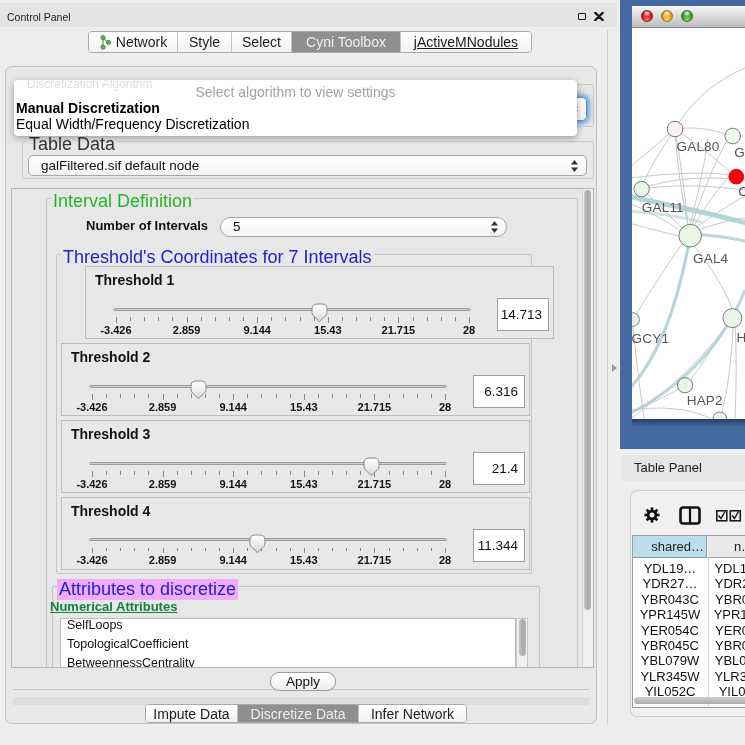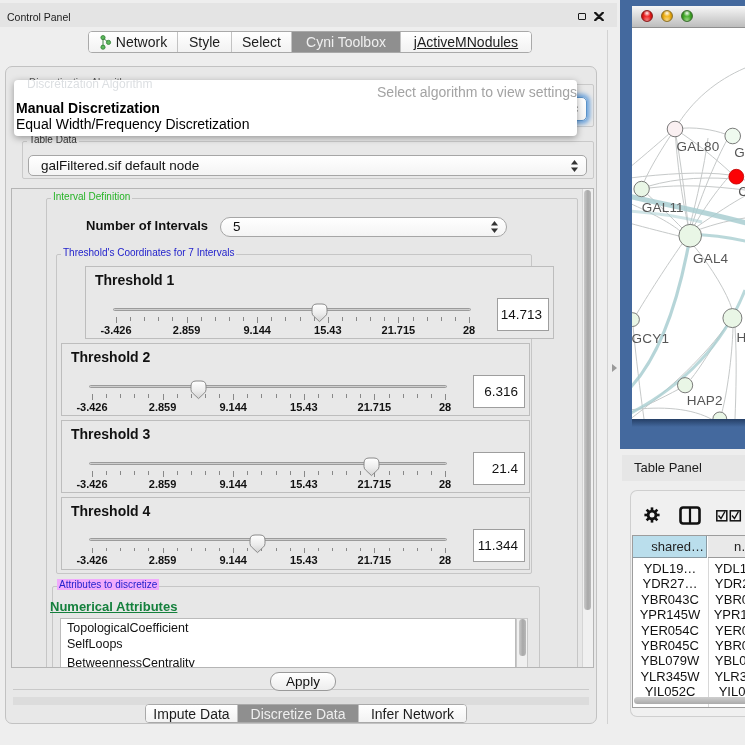--- a/index.html
+++ b/index.html
@@ -16,21 +16,21 @@
 .seg .s { font-size:14px; color:#1c1c1c; display:flex; align-items:center; justify-content:center;
           border-right:1px solid #c3c3c3; background:linear-gradient(#ffffff,#f2f2f2); white-space:nowrap; }
 .seg .s:last-child { border-right:none; }
 .seg .sel { background:#8f8f8f; color:#efefef; }
 #toptabs { left:88px; top:31px; height:22px; }
 
 #mainpanel { left:5px; top:66px; width:592px; height:658px; background:#e8e8e8;
              border:1px solid #c2c2c2; border-radius:7px; }
 
 .group { position:absolute; border:1px solid #c9c9c9; border-radius:2px; }
-.gtitle { position:absolute; top:-8px; left:4px; padding:0 2px; font-size:10px; background:#e8e8e8;text-align:right; }
+.gtitle { position:absolute; top:-8px; left:4px; padding:0 2px; font-size:18px; background:#e8e8e8;text-align:right; }
 
 .combo { position:absolute; background:linear-gradient(#ffffff,#f4f4f4); border:1px solid #a6a6a6;
          border-radius:5px; font-size:13.5px; color:#111; }
 .combo .ar { position:absolute; right:7px; top:50%; transform:translateY(-50%); width:9px; }
 .combo .ar svg { display:block; }
 
 #scrollpane { left:5px; top:121px; width:583px; height:480px; border:1px solid #b5b5b5; background:#e7e7e7; overflow:hidden; }
 .vsb-track { position:absolute; background:#f0f0f0; border-left:1px solid #d5d5d5; }
 .vsb-thumb { position:absolute; background:linear-gradient(90deg,#c9c9c9,#a8a8a8 55%,#b8b8b8); border-radius:4px; }
 
@@ -49,21 +49,21 @@
 #apply { left:264px; top:605px; width:66px; height:19px; background:linear-gradient(#ffffff,#ededed);
          border:1px solid #9a9a9a; border-radius:9px; font-size:13.5px; color:#111; text-align:center; line-height:17px; }
 
 #bottabs { left:145px; top:704px; height:19px; }
 #vdivider { left:607px; top:30px; width:1px; height:694px; background:#d2d2d2; }
 #splitarrow { left:612px; top:364px; width:0; height:0; border-left:5px solid #9a9a9a;
               border-top:4px solid transparent; border-bottom:4px solid transparent; }
 
 #popup { left:14px; top:80px; width:563px; height:56px; background:#ffffff; border-radius:4px; overflow:hidden;
          box-shadow:0 2px 7px rgba(0,0,0,0.35); }
-#popup .r1 { position:absolute; left:0; right:0; top:4px; text-align:right; font-size:14px; color:#a3a3a3; }
+#popup .r1 { position:absolute; left:0; right:0; top:4px; text-align:center; font-size:14px; color:#a3a3a3; }
 #popup .r2 { position:absolute; left:2px; top:20px; font-size:14px; font-weight:bold; color:#000; }
 #popup .r3 { position:absolute; left:2px; top:36px; font-size:14px; color:#000; }
 
 #netwin { left:620px; top:0; width:125px; height:449px; background:#44699e; }
 #nettitle { position:absolute; left:12px; top:6px; width:113px; height:22px;
             background:linear-gradient(#f7f7f7,#bdbdbd); border-bottom:1px solid #8f8f8f; }
 .light { position:absolute; top:10px; width:12px; height:12px; border-radius:50%; }
 #netcanvas { position:absolute; left:12px; top:28px; width:113px; height:391px; background:#fff; overflow:hidden; }
 #netshadow { position:absolute; left:12px; top:419px; width:113px; height:8px;
              background:linear-gradient(#253f66,#44699e); }
@@ -338,22 +338,22 @@
     <path d="M1,6 Q1,1 6,1 L11,1 Q16,1 16,6 L16,9.5 Q16,12 13.8,13.6 L8.5,18.6 L3.2,13.6 Q1,12 1,9.5 Z" fill="url(#tg4)" stroke="#8a8a8a" stroke-width="1"></path>
   </svg>
   <div class="vbox">11.344</div>
 </div>
 
     <div class="group" style="left:40px; top:397px; width:488px; height:95px; border-color:#c6c6c6;">
       <div class="gtitle" style="color:#2222cc; background:#f0abfc;">Attributes to discretize</div>
     </div>
     <div style="position:absolute; left:38px; top:409.5px; font-weight:bold; font-size:13px; color:#15803d;text-decoration:underline;">Numerical Attributes</div>
     <div id="attrlist" style="left:48px; top:429px; width:456px; height:51px;">
+      <div style="margin-top:-3px;">SelfLoops</div>
       <div>TopologicalCoefficient</div>
-      <div style="margin-top:-3px;">SelfLoops</div>
       <div>BetweennessCentrality</div>
     </div>
     <div class="vsb-track" style="left:504px; top:429px; width:12px; height:51px; border:1px solid #c9c9c9;"></div>
     <div class="vsb-thumb" style="left:506.5px; top:430px; width:7px; height:37px;"></div>
 
     <div class="vsb-track" style="left:570px; top:0; width:11px; height:478px;"></div>
     <div class="vsb-thumb" style="left:572px; top:1px; width:7px; height:420px;"></div>
 
   </div>
 

